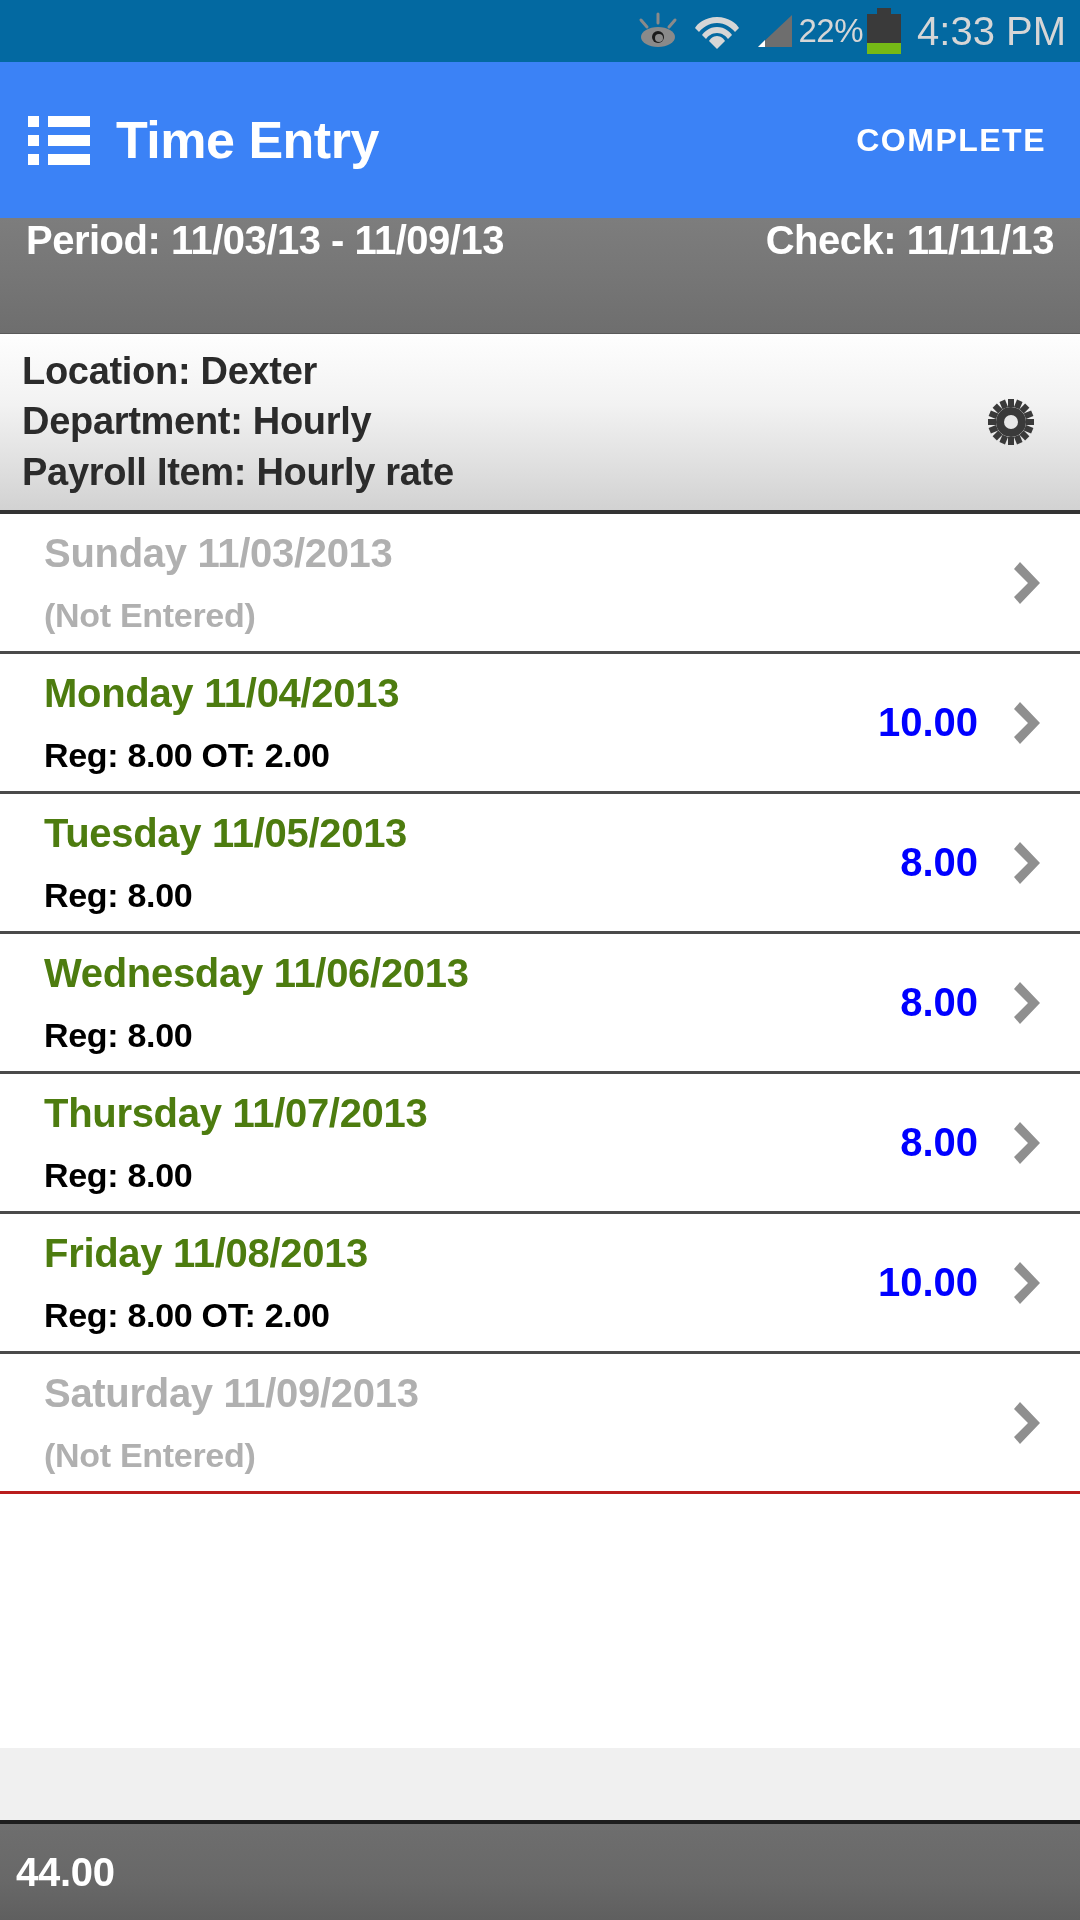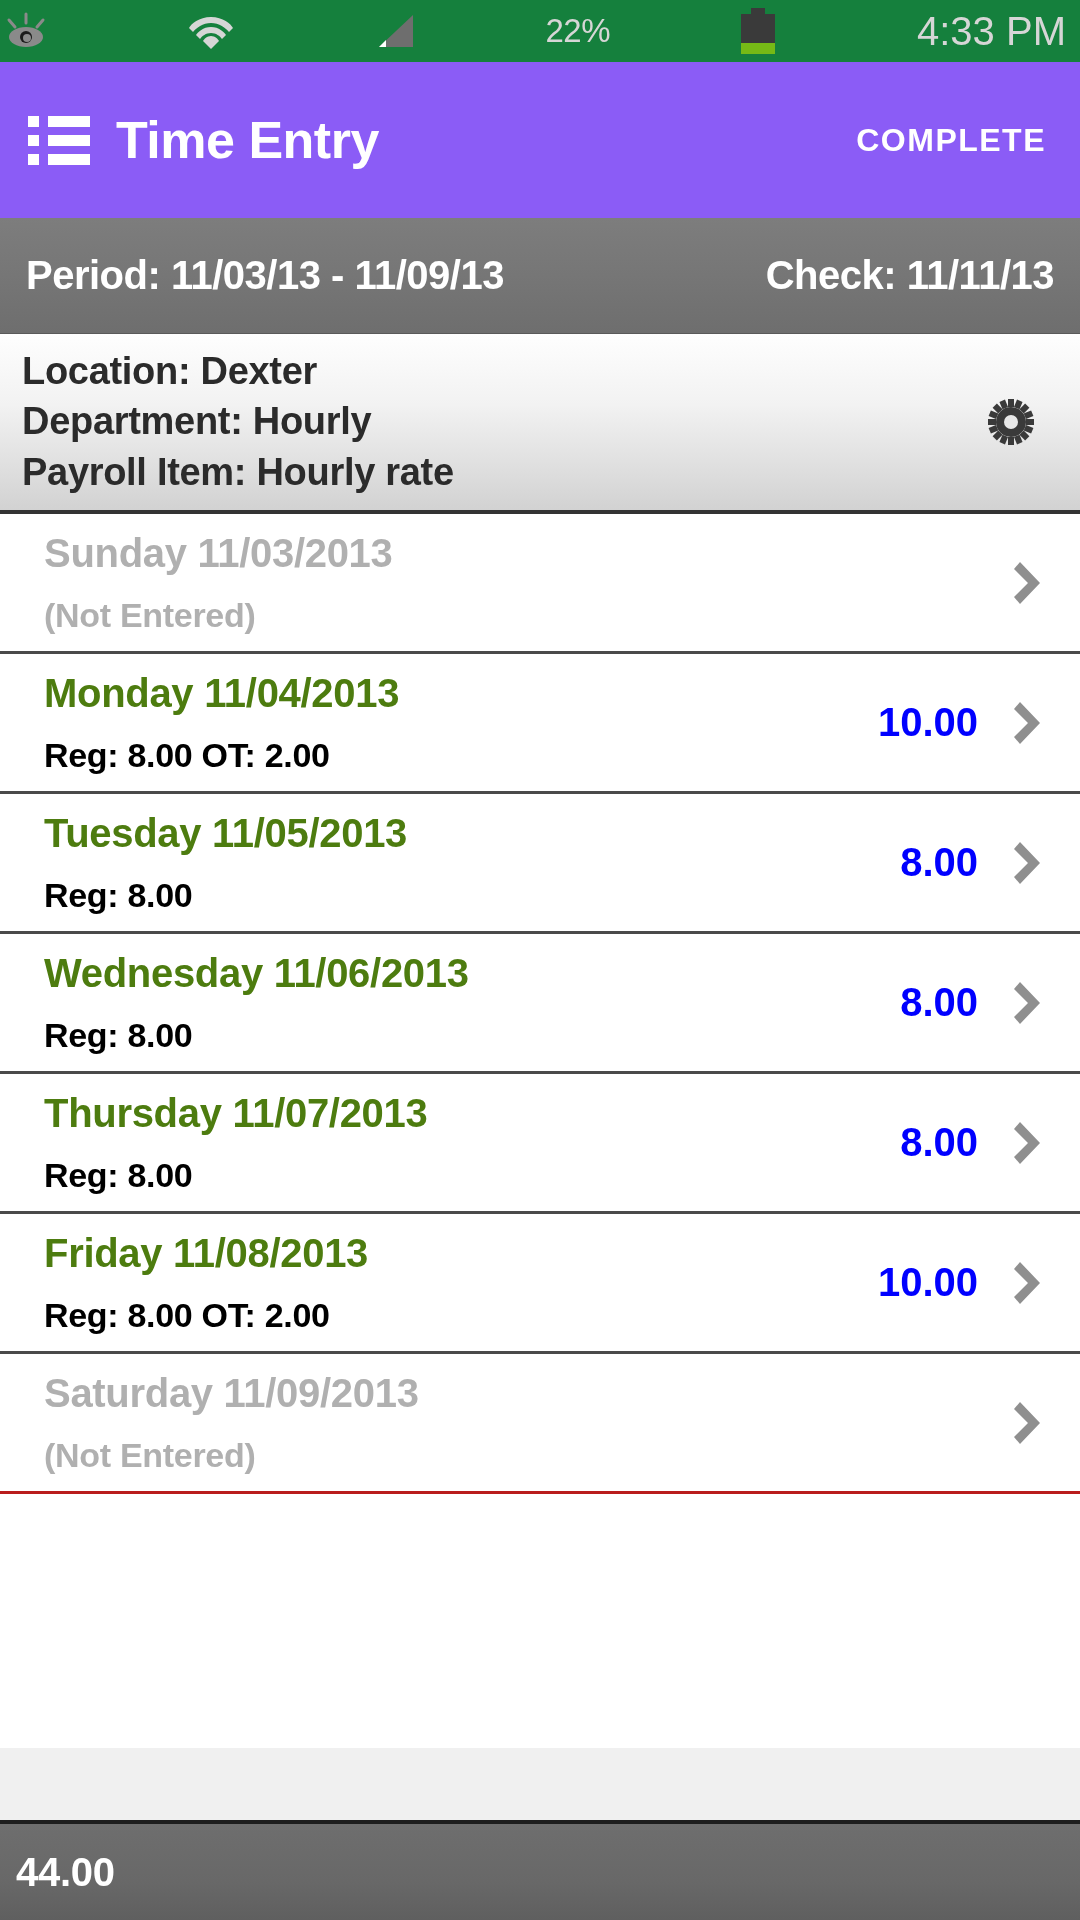--- a/index.html
+++ b/index.html
@@ -6,22 +6,22 @@
   html, body {
     width:1080px; height:1920px;
     background:#ffffff;
     font-family:"Liberation Sans", sans-serif;
     overflow:hidden;
   }
   #screen { width:1080px; height:1920px; position:relative; display:flex; flex-direction:column; }
 
   
   .statusbar {
-    height:62px; background:#15803d; flex:0 0 62px;
-    display:flex; align-items:center; justify-content:space-between;
+    height:62px; background:#0369a1; flex:0 0 62px;
+    display:flex; align-items:center; justify-content:flex-end;
     padding-right:14px; gap:0px;
   }
   .sb-icon { display:flex; align-items:center; justify-content:center; }
   .eye-ic { width:52px; height:40px; margin-right:10px; }
   .wifi-ic { width:46px; height:40px; margin-right:12px; }
   .sig-ic { width:42px; height:40px; margin-right:4px; }
   .batt-pct {
     color:#d6d6d6; font-size:33px; letter-spacing:-0.5px;
     font-family:"Liberation Sans", sans-serif; margin-right:4px;
   }
@@ -36,41 +36,41 @@
   .batt-fill {
     position:absolute; left:0; bottom:0; width:34px; height:11px; background:#76b916;
   }
   .clock {
     color:#d6d6d6; font-size:40px; letter-spacing:0px;
     font-family:"Liberation Sans", sans-serif;
   }
 
   
   .actionbar {
-    flex:0 0 156px; background:#8b5cf6;
+    flex:0 0 156px; background:#3b82f6;
     display:flex; align-items:center; padding:0 22px 0 28px;
   }
   .list-icon { width:62px; height:48px; display:flex; flex-direction:column; justify-content:space-between; margin-right:26px; }
   .li-row { display:flex; align-items:center; height:10px; }
   .li-dot { width:11px; height:11px; background:#ffffff; margin-right:9px; }
   .li-bar { flex:1; height:11px; background:#ffffff; }
   .app-title {
     color:#ffffff; font-size:52px; font-weight:bold;
     letter-spacing:-0.5px; flex:1;
   }
   .complete-btn {
     color:#ffffff; font-size:32px; font-weight:bold;
     letter-spacing:1.5px; padding:14px 12px;
   }
 
   
   .periodbar {
     flex:0 0 116px;
     background:linear-gradient(to bottom,#7d7d7d 0%,#767676 50%,#6e6e6e 100%);
-    display:flex; align-items:center; justify-content:space-between;
+    display:flex; justify-content:space-between;
     padding:0 26px 0 26px;
     border-bottom:1px solid #5a5a5a;
     gap:47px;
   }
   .period-txt, .check-txt {
     color:#ffffff; font-size:40px; font-weight:bold; letter-spacing:-0.5px;
   }
 
   
   .infopanel {

